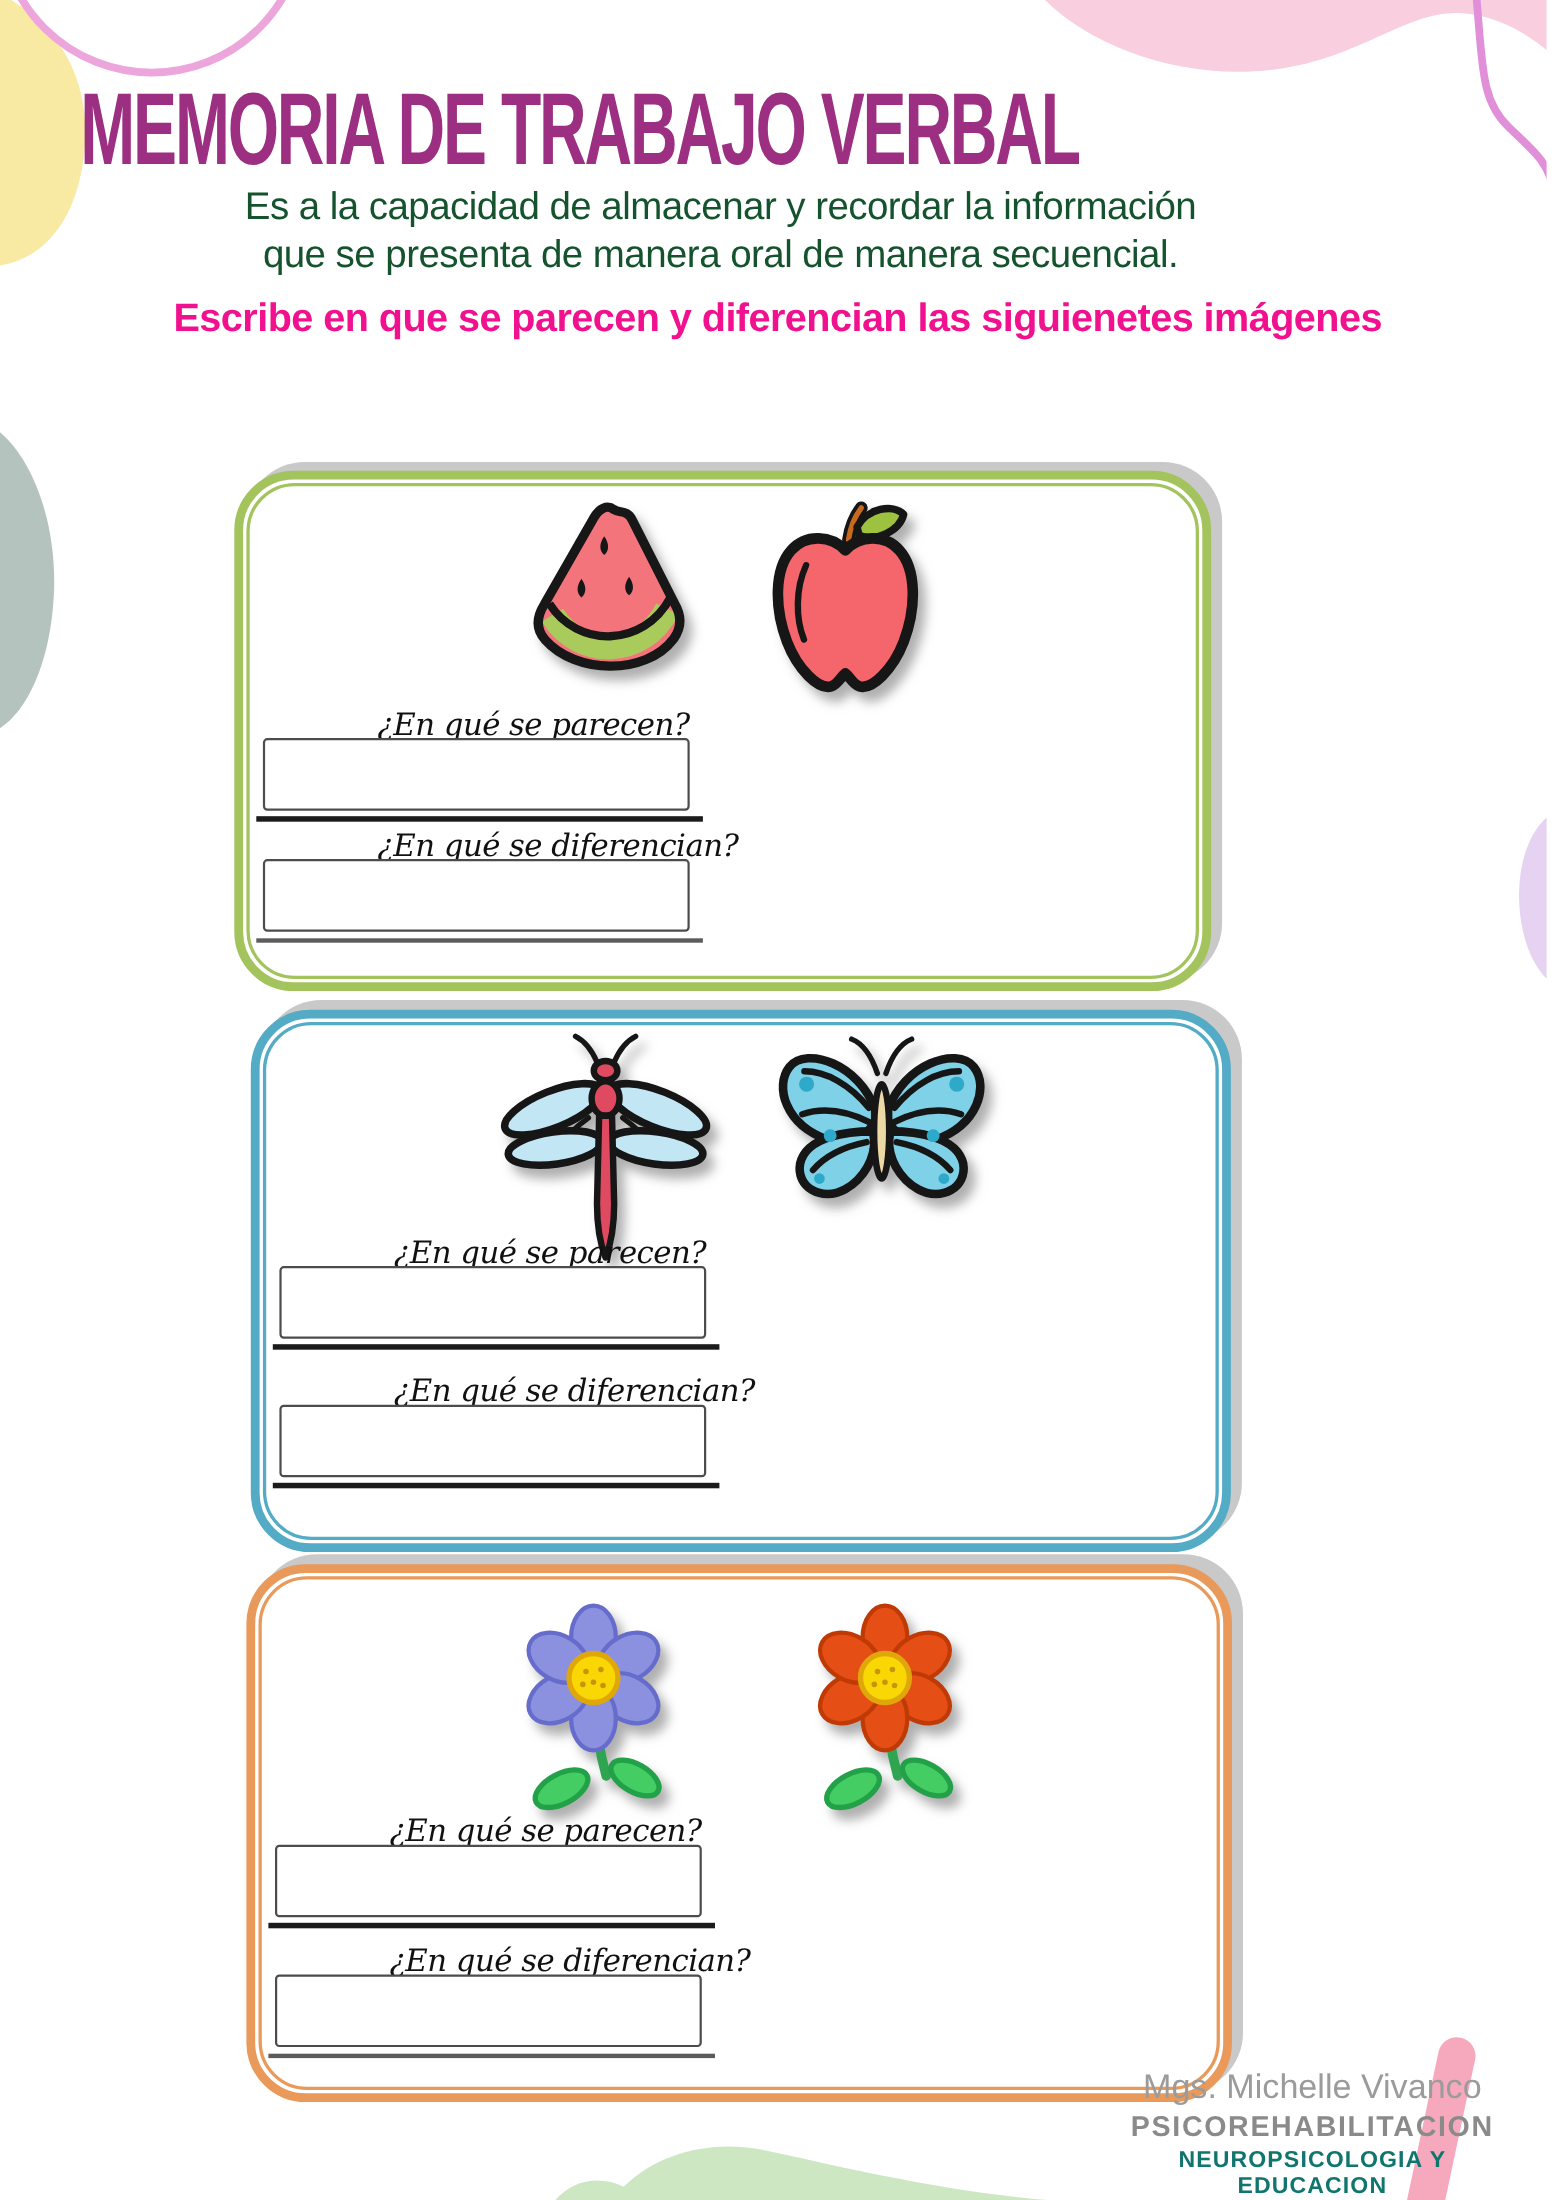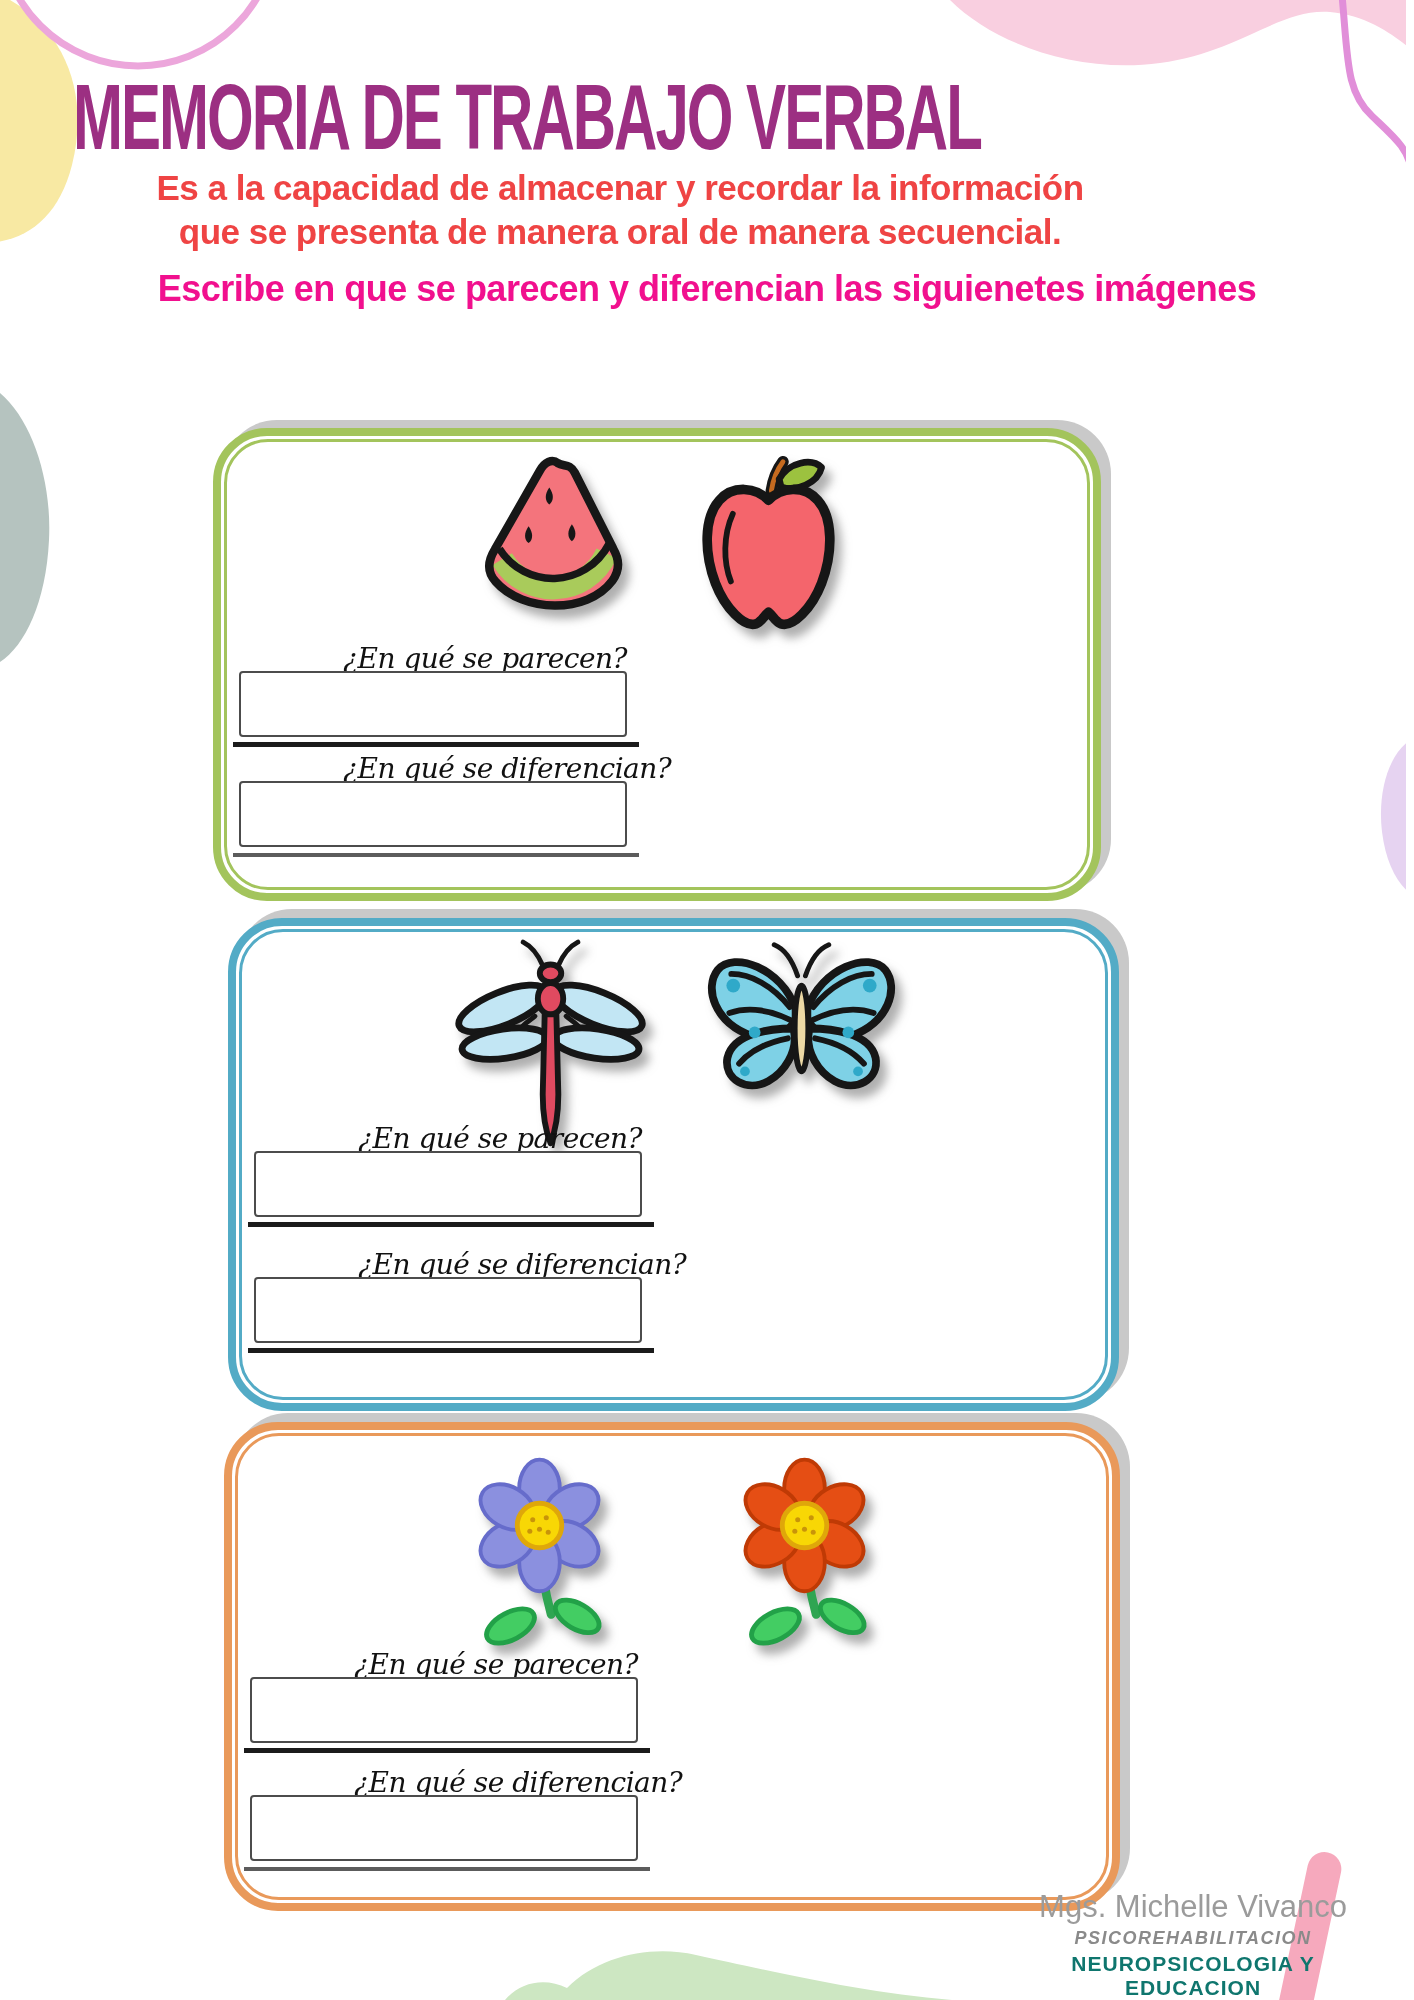--- a/index.html
+++ b/index.html
@@ -12,22 +12,22 @@
 
   
   .title {
     position:absolute; left:73px; top:64px; z-index:2;
     font-size:60px; font-weight:800; letter-spacing:-2px;
     color:#9c2f82; white-space:nowrap;
     transform:scaleY(1.55); transform-origin:left top;
   }
   .subtitle {
     position:absolute; left:0; top:166px; width:1240px; z-index:2;
-    text-align:center; font-size:35px; font-weight:700; letter-spacing:-0.5px;
-    color:#ef4444; line-height:1.25;
+    text-align:center; font-size:35px; font-weight:400; letter-spacing:-0.5px;
+    color:#14532d; line-height:1.25;padding-left:35px;
   }
   .instruction {
     position:absolute; left:0; top:268px; width:1414px; z-index:2;
     text-align:center; font-size:36px; font-weight:700; letter-spacing:-0.5px;
     color:#f1108e; white-space:nowrap;
   }
 
   
   .card { position:absolute; background:#fff; border-radius:54px; z-index:2; }
   .card .inner-line { position:absolute; inset:3px; border-radius:44px; border:3px solid; pointer-events:none; }
@@ -65,21 +65,21 @@
   .answer.gray::after { background:#5c5c5c; height:4px; }
 
   
   .pink-stripe {
     position:absolute; left:1288px; top:1850px; width:34px; height:220px;
     background:#f6a9bd; transform:rotate(12deg); border-radius:18px 18px 0 0;
     z-index:1;
   }
   .footer { position:absolute; right:28px; bottom:0px; width:370px; text-align:center; z-index:3; }
   .footer-author { font-size:31px; color:#9b9b9b; margin-bottom:3px; }
-  .footer-brand1 { font-size:18px; font-weight:700; color:#8a8a8a; letter-spacing:1.5px;font-style:italic; }
+  .footer-brand1 { font-size:26px; font-weight:700; color:#8a8a8a; letter-spacing:1.5px; }
   .footer-brand2 { font-size:21px; font-weight:700; color:#0f766e; letter-spacing:1px; margin-top:3px; }
 </style>
 </head>
 <body>
 
 <div class="page">
 
   <svg class="deco-layer" width="1414" height="2000" viewBox="0 0 1414 2000">
     <path d="M-40,-20 C60,5 92,85 72,165 C56,228 12,252 -45,240 Z" fill="#f8e9a3"></path>
     <circle cx="138" cy="-72" r="138" fill="none" stroke="#eca6db" stroke-width="7"></circle>

